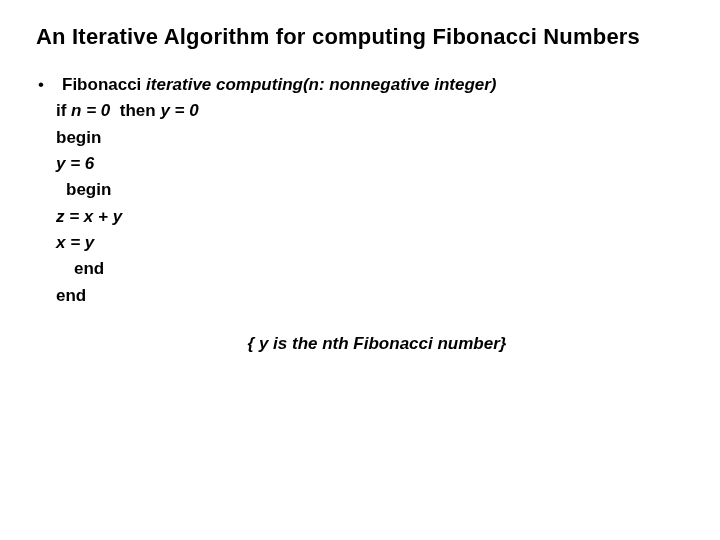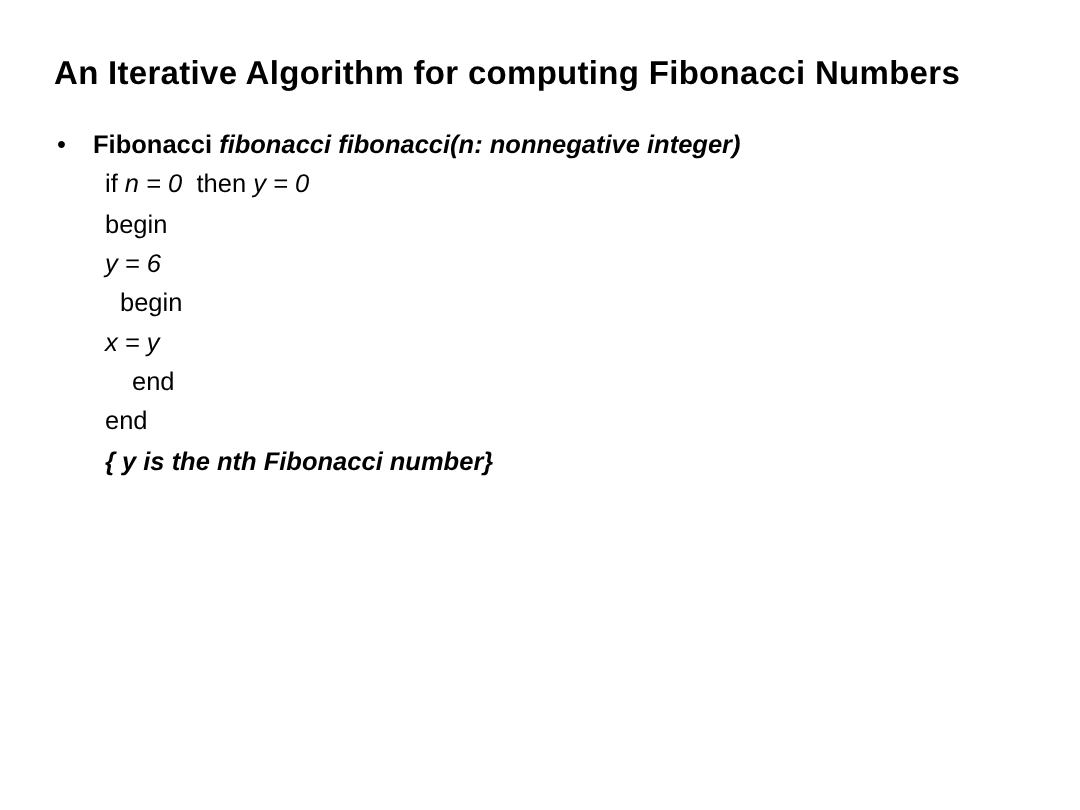--- a/index.html
+++ b/index.html
@@ -8,21 +8,21 @@
     width: 720px;
     height: 540px;
     background: #ffffff;
     font-family: Arial, Helvetica, sans-serif;
     color: #000000;
   }
   .slide {
     box-sizing: border-box;
     width: 720px;
     height: 540px;
-    padding: 36px 36px 20px 36px;
+    padding: 24px 36px 20px 36px;
   }
   .title {
     font-size: 22px;
     font-weight: bold;
     margin: 0 0 22px 0;
     letter-spacing: 0.2px;
   }
   .body {
     font-size: 17px;
     line-height: 1.55;
@@ -37,60 +37,63 @@
     text-align: left;
     padding-left: 2px;
   }
   .proc-head {
     font-weight: bold;
   }
   .proc-head .sig {
     font-style: italic;
   }
   .code {
-    margin-left: 34px;
-    font-weight: normal;
+    margin-left: 20px;
+    font-weight: bold;
     font-style: italic;
   }
   .code .kw {
     font-style: normal;
   }
   .code .line {
     white-space: pre;
   }
   .in1 { padding-left: 10px; }
   .in2 { padding-left: 18px; }
   .footer-note {
     margin-left: 34px;
+    margin-top: 22px;
     font-weight: bold;
     font-style: italic;
+    text-align: center;
   }
 </style>
 </head>
 <body>
 
 <div class="slide">
 
   <h1 class="title">An Iterative Algorithm for computing Fibonacci Numbers</h1>
 
   <div class="body">
 
     <div class="bullet-row">
       <div class="bullet">•</div>
       <div class="proc-head">
         <span>Fibonacci</span>
-        <span class="sig">fibonacci fibonacci(n: nonnegative integer)</span>
+        <span class="sig">iterative computing(n: nonnegative integer)</span>
       </div>
     </div>
 
     <div class="code">
       <div class="line"><span class="kw">if </span><span>n = 0 </span><span class="kw"> then </span><span>y = 0</span></div>
       <div class="line kw">begin</div>
       <div class="line">y = 6</div>
       <div class="line kw in1">begin</div>
+      <div class="line">z = x + y</div>
       <div class="line">x = y</div>
       <div class="line kw in2">end</div>
       <div class="line kw">end</div>
     </div>
 
     <div class="footer-note">{ y is the nth Fibonacci number}</div>
 
   </div>
 </div>
 

